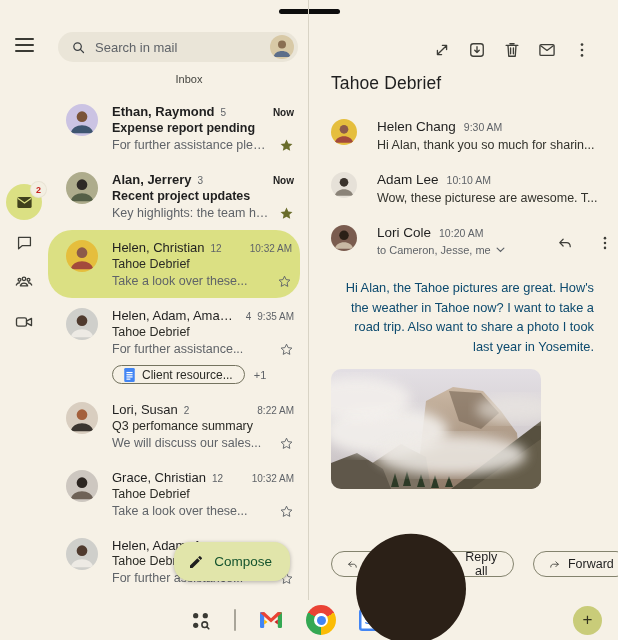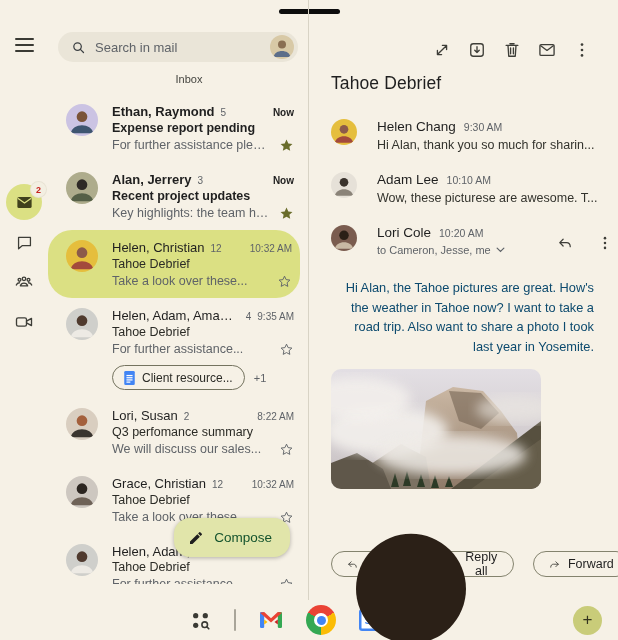--- a/index.html
+++ b/index.html
@@ -18,21 +18,21 @@
   
   .rail { position:absolute; left:0; top:0; bottom:40px; width:48px; display:flex; flex-direction:column; align-items:center; }
   .hamburger { margin-top:38px; width:19px; height:14px; display:flex; flex-direction:column; justify-content:space-between; cursor:pointer; }
   .hamburger span { height:2px; background:#3A3A34; border-radius:1px; }
   .rail-nav { margin-top:132px; display:flex; flex-direction:column; gap:4px; }
   .rail-item { width:36px; height:36px; display:flex; align-items:center; justify-content:center; position:relative; border-radius:50%; }
   .rail-item.active { background:#DBE083; }
   .badge { position:absolute; top:-2px; right:-4px; width:15px; height:15px; border-radius:50%; background:#F3EFE2; color:#C5221F; font-size:9px; font-weight:700; display:flex; align-items:center; justify-content:center; box-shadow:0 0 0 1px #E8E3D4; }
 
   
-  .list-panel { position:absolute; left:48px; top:0; width:260px; bottom:56px; overflow:hidden; }
+  .list-panel { position:absolute; left:48px; top:0; width:260px; bottom:32px; overflow:hidden; }
   .search-bar { margin:32px 10px 0 10px; height:30px; border-radius:15px; background:#EAE5D8; display:flex; align-items:center; padding:0 4px 0 13px; gap:9px; cursor:text; }
   .search-bar .ph { font-size:13px; color:#5F6368; flex:1; }
   .avatar { border-radius:50%; overflow:hidden; flex-shrink:0; position:relative; }
   .avatar svg { width:100%; height:100%; }
   .av24 { width:24px; height:24px; }
   .av32 { width:32px; height:32px; }
   .av26 { width:26px; height:26px; }
   .section-label { margin:11px 0 0 22px; font-size:11px; color:#454540;text-align:center; }
   .rows { margin-top:9px; }
   .row { display:flex; gap:14px; padding:10px 14px 8px 18px; cursor:pointer; }
@@ -43,21 +43,21 @@
   .row.unread .names { font-weight:700; }
   .count { font-size:10px; color:#5F6368; margin-left:6px; }
   .time { margin-left:auto; font-size:10px; color:#5F6368; white-space:nowrap; padding-left:6px; }
   .row.unread .time { color:#1F1F1F; font-weight:700; }
   .l2 { font-size:12.5px; line-height:15px; color:#2B2B26; white-space:nowrap; overflow:hidden; text-overflow:ellipsis; }
   .row.unread .l2 { font-weight:700; color:#1F1F1F; }
   .l3 { display:flex; align-items:center; line-height:17px; margin-top:1px; }
   .snippet { flex:1; font-size:12.5px; color:#5F6368; white-space:nowrap; overflow:hidden; text-overflow:ellipsis; }
   .star { width:15px; height:15px; margin-left:8px; cursor:pointer; flex-shrink:0; }
   .chip-line { display:flex; align-items:center; margin-top:7px; }
-  .chip { display:inline-flex; align-items:center; gap:7px; border:1px solid #74735F; border-radius:13px; height:25px; padding:0 11px; background:transparent; cursor:pointer; }
+  .chip { display:inline-flex; align-items:center; gap:7px; border:1px solid #74735F; border-radius:13px; height:19px; padding:0 11px; background:transparent; cursor:pointer; }
   .chip-label { font-size:12px; color:#2B2B26; }
   .chip-extra { font-size:11px; color:#5F6368; margin-left:9px; }
   .compose-btn { position:absolute; right:18px; bottom:27px; height:39px; border-radius:16px; background:#E1E5AA; display:flex; align-items:center; gap:10px; padding:0 18px 0 14px; font-size:13.5px; font-weight:500; color:#14532d; box-shadow:0 1px 4px rgba(0,0,0,.28); cursor:pointer; z-index:6; }
 
   
   .right-panel { position:absolute; left:308px; top:0; right:0; bottom:40px; border-left:1px solid #D8D3C5; }
   .thread-actions { margin-top:40px; display:flex; justify-content:flex-end; align-items:center; gap:15px; padding-right:26px; }
   .ticon { width:20px; height:20px; cursor:pointer; }
   .thread-title { margin:13px 0 0 22px; font-size:17.5px; color:#1F1F1F; letter-spacing:.1px; }
   .messages { margin-top:16px; }

